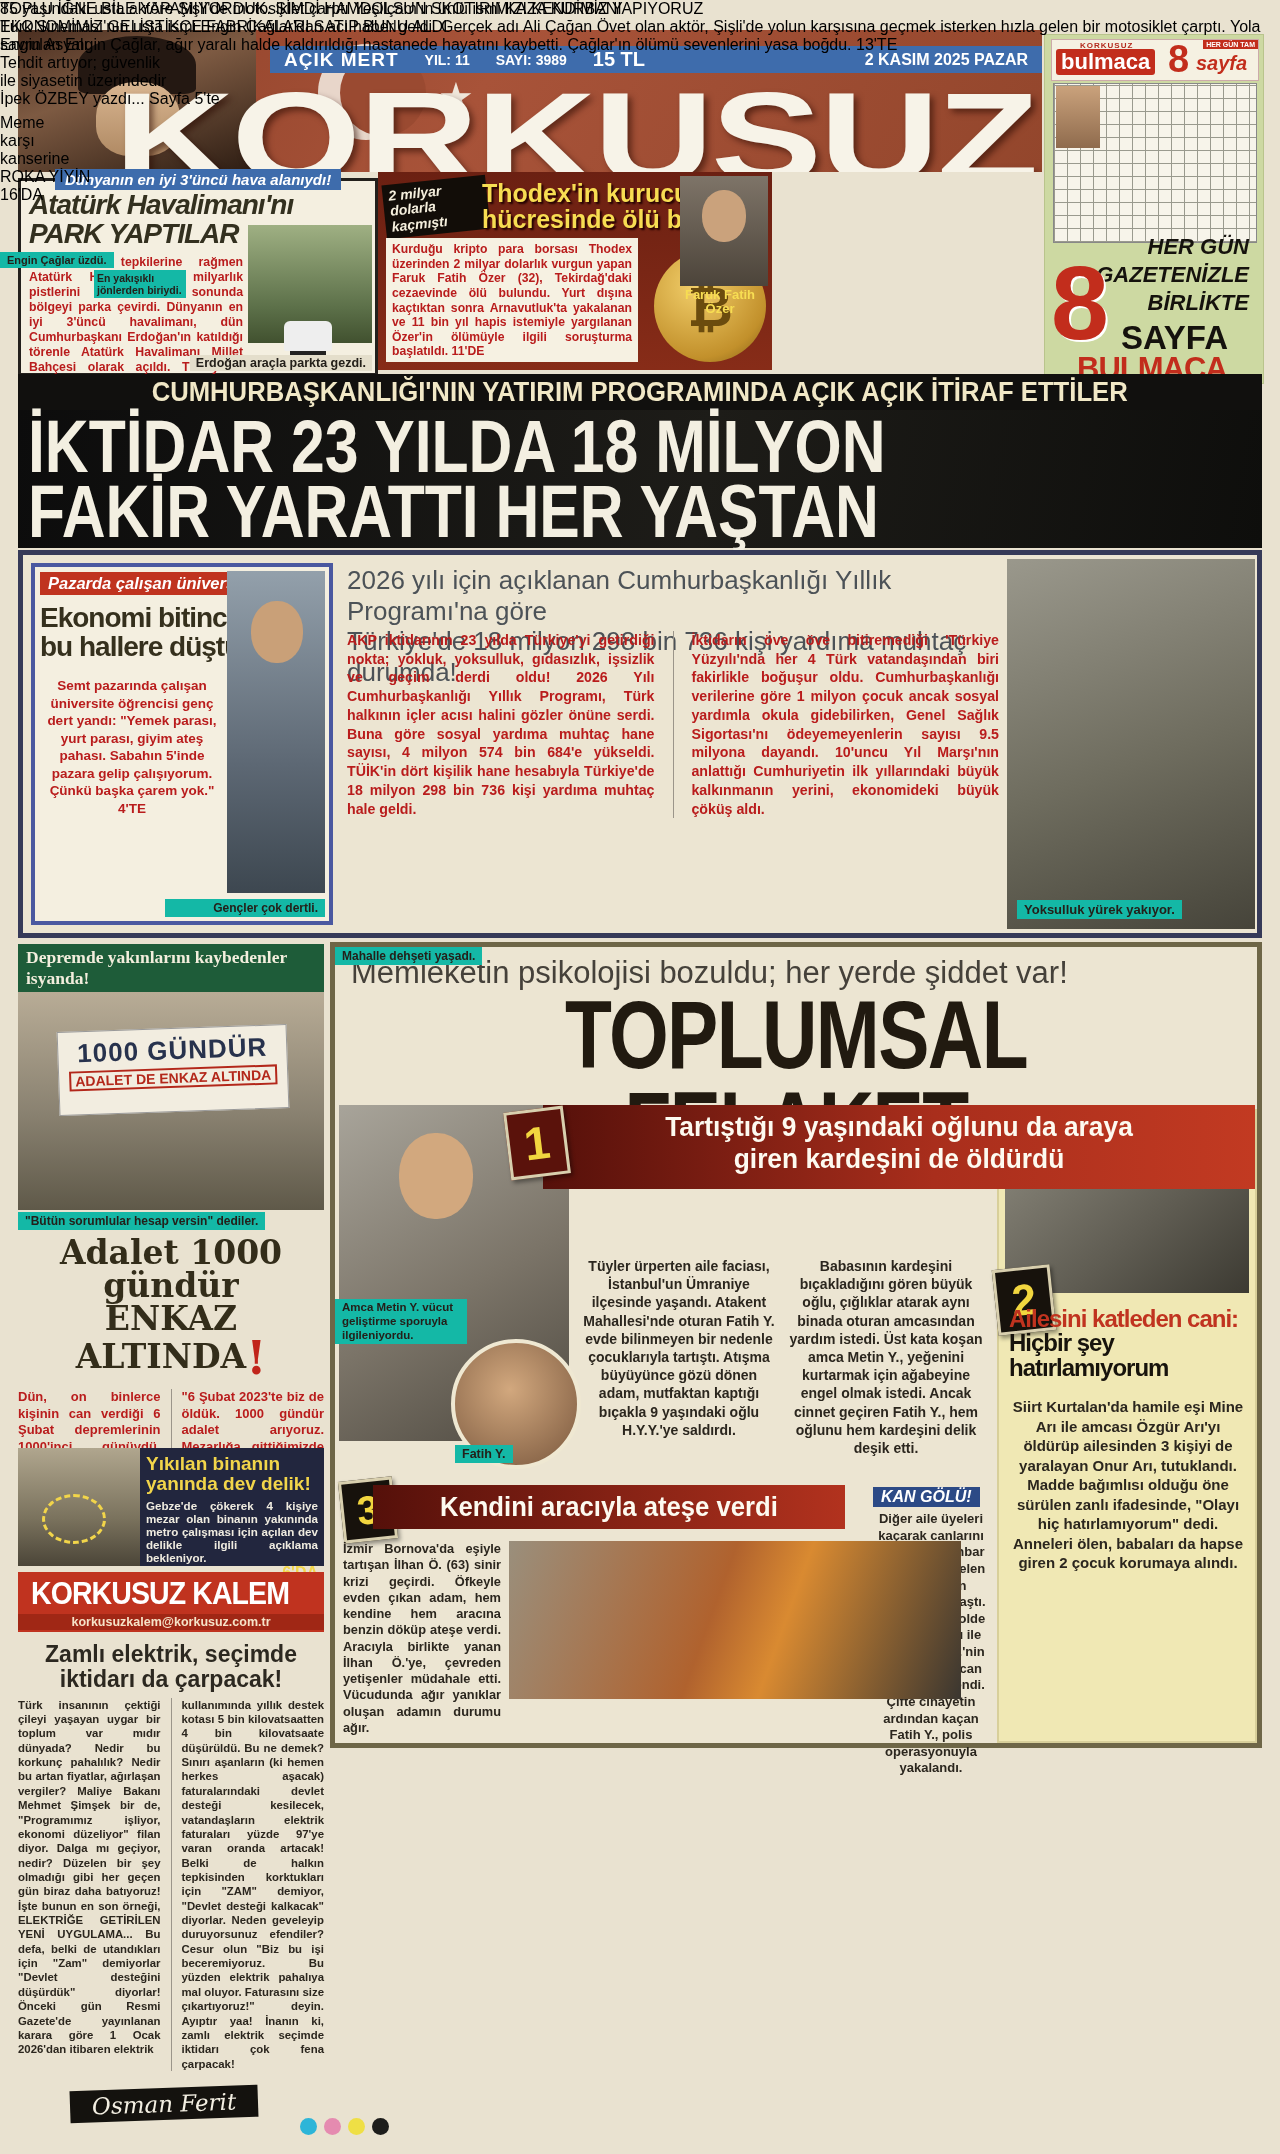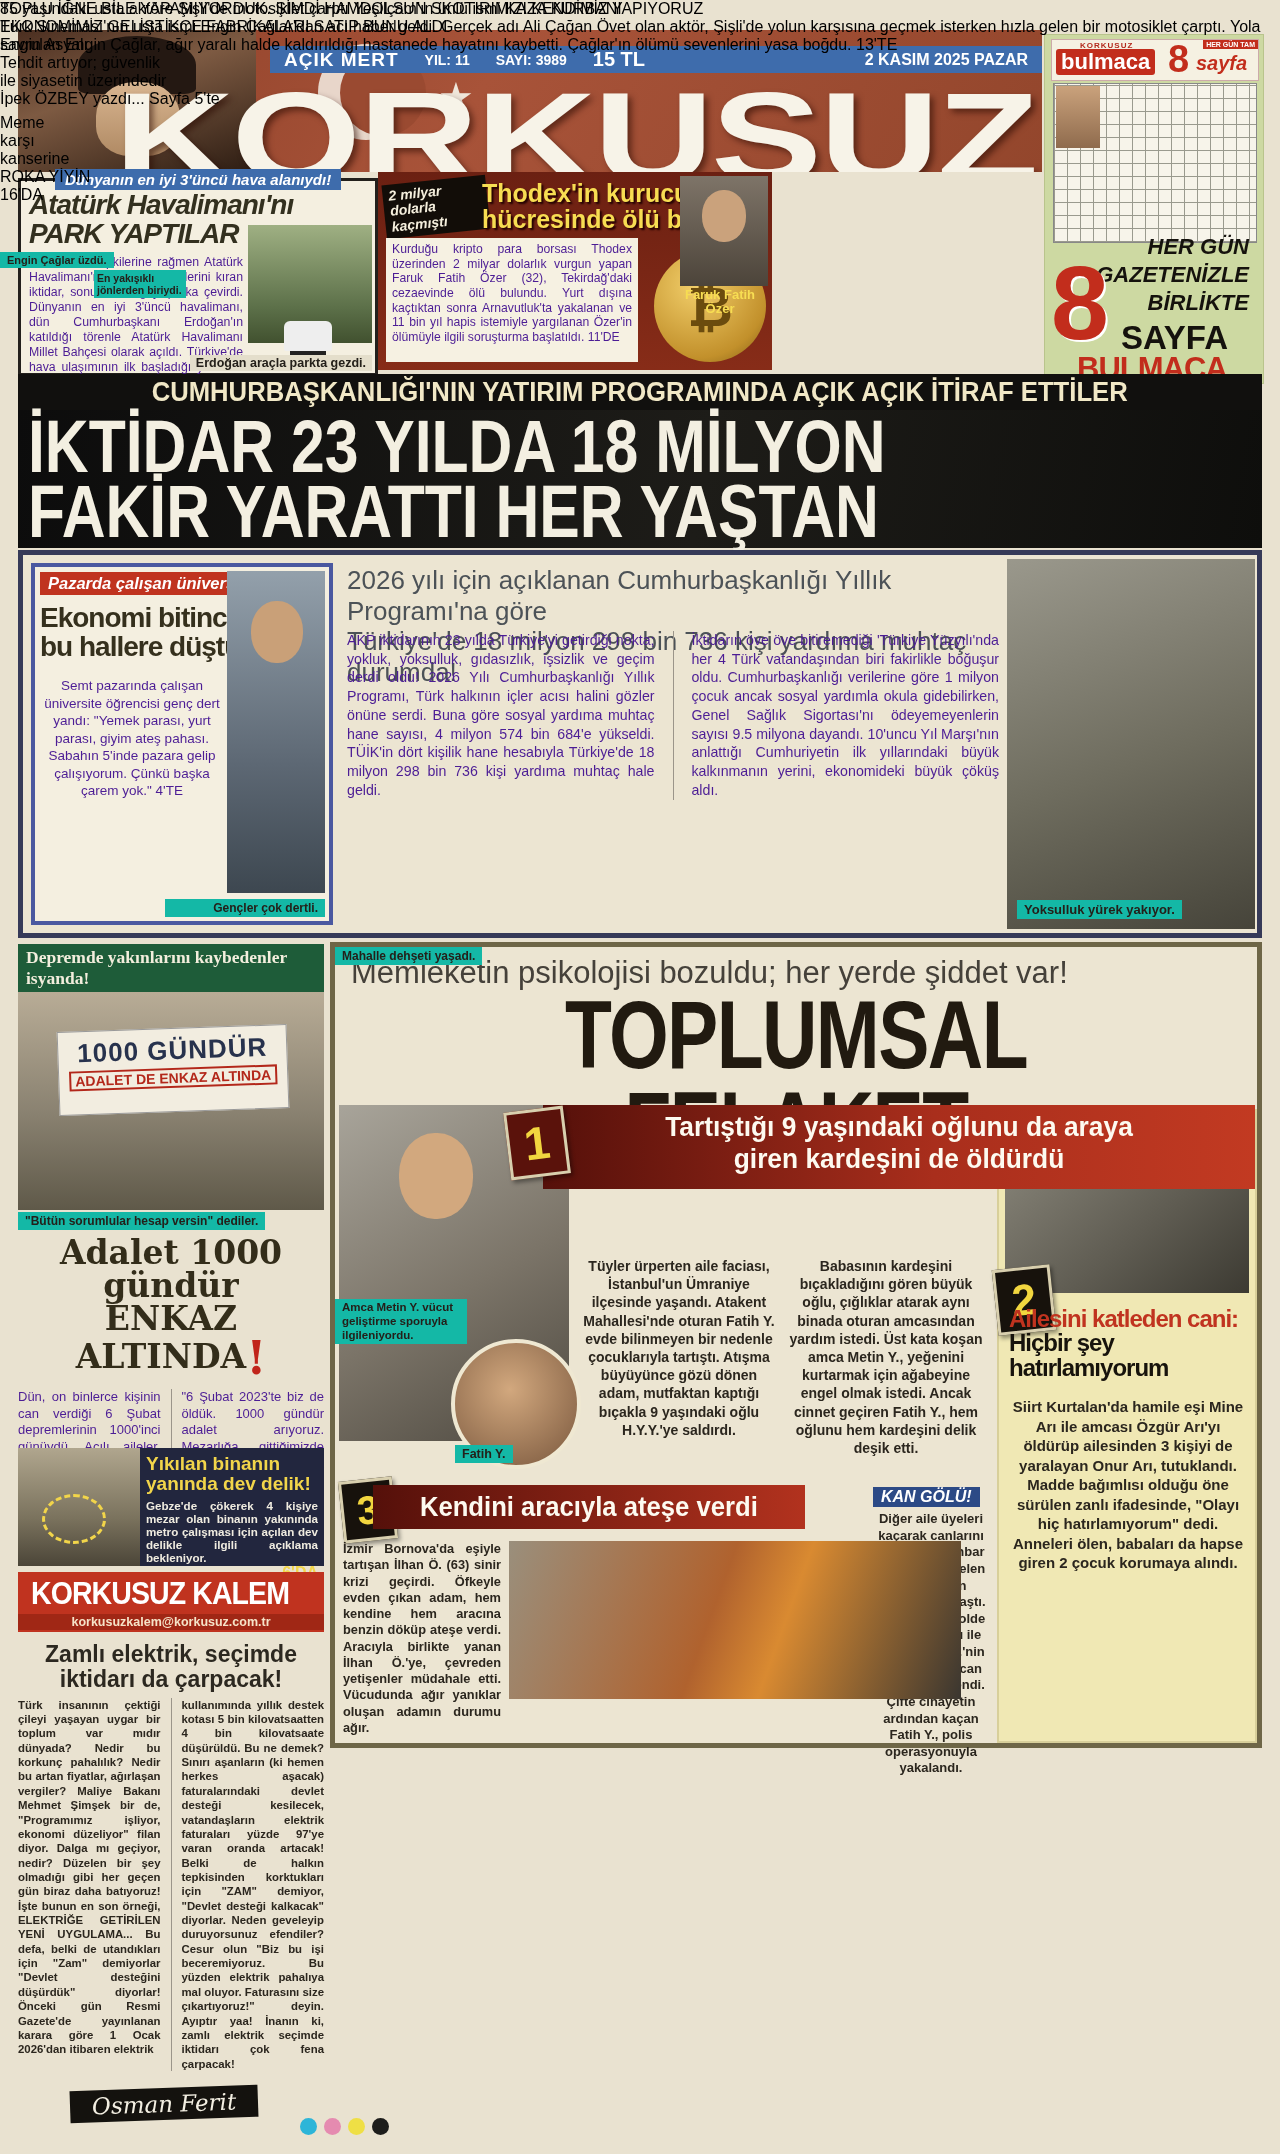--- a/index.html
+++ b/index.html
@@ -2,21 +2,21 @@
 <html lang="tr"><head>
 <meta charset="utf-8">
 <style>
   html,body{margin:0;padding:0;background:#d8d2c2;}
   #page{position:relative;width:1280px;height:2154px;background:#e9e2d0;
         font-family:"Liberation Sans",sans-serif;overflow:hidden;margin:0 auto;
         box-shadow:0 0 12px rgba(0,0,0,.4);}
   .abs{position:absolute;}
   .cond{display:inline-block;transform-origin:0 50%;white-space:nowrap;}
   .yellowcap{background:#14b8a6;color:#24201a;font-weight:700;font-size:12px;padding:2px 7px;display:inline-block;}
-  .bodytext{color:#4c1d95;font-weight:400;text-align:justify;}
+  .bodytext{color:#b91c1c;font-weight:700;text-align:justify;}
   
   #masthead{left:18px;top:30px;width:1024px;height:142px;background:linear-gradient(120deg,#8d4028,#a85339 45%,#93462c);overflow:hidden;}
   #ata{left:0;top:0;width:238px;height:142px;background:linear-gradient(160deg,#4a2e20,#7d5a42 40%,#2c1c12);}
   #ata .hat{position:absolute;left:60px;top:6px;width:118px;height:58px;background:#241812;border-radius:50% 50% 10% 10%;}
   #ata .face{position:absolute;left:78px;top:52px;width:84px;height:74px;background:linear-gradient(#d9b691,#b08a64);border-radius:46% 46% 40% 40%;}
   #crescent{left:300px;top:14px;width:110px;height:110px;}
   #crescent .c1{position:absolute;width:96px;height:96px;border-radius:50%;background:#efe6da;opacity:.9;}
   #crescent .c2{position:absolute;left:22px;top:6px;width:86px;height:86px;border-radius:50%;background:#9a4a31;}
   #star{left:420px;top:44px;color:#efe6da;font-size:40px;}
   #topstrip{left:252px;top:16px;width:772px;height:27px;background:#3e6cac;color:#fff;display:flex;align-items:center;gap:26px;padding:0 14px;box-sizing:border-box;}
@@ -136,21 +136,21 @@
   #kan .b{margin-top:4px;font-size:13px;line-height:1.28;font-weight:700;color:#2b261e;text-align:center;}
   #fel2{position:absolute;left:662px;top:162px;width:260px;height:634px;background:#f0e8b4;border:2px solid #d8cf9a;box-sizing:border-box;}
   #fel2 .photo{position:absolute;left:6px;top:6px;width:244px;height:176px;background:linear-gradient(140deg,#8f8c80,#5f5c52 60%,#3c3a32);}
   #fel2 .pcap{position:absolute;left:150px;top:36px;text-align:center;font-size:12px;line-height:1.2;}
   #fel2-tile{left:-4px;top:156px;width:52px;height:60px;background:#17120c;font-size:44px;transform:rotate(-6deg);}
   #fel2 .hl{position:absolute;left:10px;top:196px;width:238px;font-size:24px;font-weight:700;line-height:1.02;letter-spacing:-1px;}
   #fel2 .hl .r{color:#c0331f;}
   #fel2 .hl .k{color:#17130c;}
   #fel2 .body{position:absolute;left:12px;top:286px;width:234px;font-size:15px;line-height:1.3;font-weight:700;color:#2b261e;text-align:center;}
   #fel3-tile{left:6px;top:532px;width:48px;height:56px;background:#17120c;font-size:40px;transform:rotate(-6deg);}
-  #fel3-bar{position:absolute;left:38px;top:538px;width:432px;height:44px;background:linear-gradient(90deg,#55100a,#b2321e);color:#fdfaf0;display:flex;align-items:center;justify-content:center;}
+  #fel3-bar{position:absolute;left:38px;top:538px;width:472px;height:44px;background:linear-gradient(90deg,#55100a,#b2321e);color:#fdfaf0;display:flex;align-items:center;justify-content:center;}
   #fel3-bar span{font-size:27px;font-weight:700;transform:scaleX(.95);}
   #fel3-body{position:absolute;left:8px;top:594px;width:158px;font-size:12.8px;line-height:1.27;font-weight:700;color:#2b261e;text-align:justify;}
   #fel3-photo{position:absolute;left:174px;top:594px;width:452px;height:158px;background:linear-gradient(110deg,#8c8option;}
   #fel3-photo{background:linear-gradient(110deg,#99917f,#6b655742);}
   #fel3-cap{position:absolute;left:280px;top:756px;font-size:12.5px;}
   
   #aktor{left:330px;top:1756px;width:540px;height:392px;}
   #aktor .kick{display:inline-block;border:2px solid #2c2820;color:#2c2820;font-size:20px;font-weight:700;padding:2px 10px;background:#f2ecdb;}
   #aktor .h1{font-size:40px;font-weight:700;color:#17130c;letter-spacing:-1px;margin-top:4px;transform:scaleX(.95);transform-origin:0 50%;}
   #aktor .h2{font-size:48px;font-weight:700;color:#c1251b;letter-spacing:-1px;line-height:.95;transform:scaleX(.95);transform-origin:0 50%;text-shadow:2px 2px 0 #f6f1e0;}

